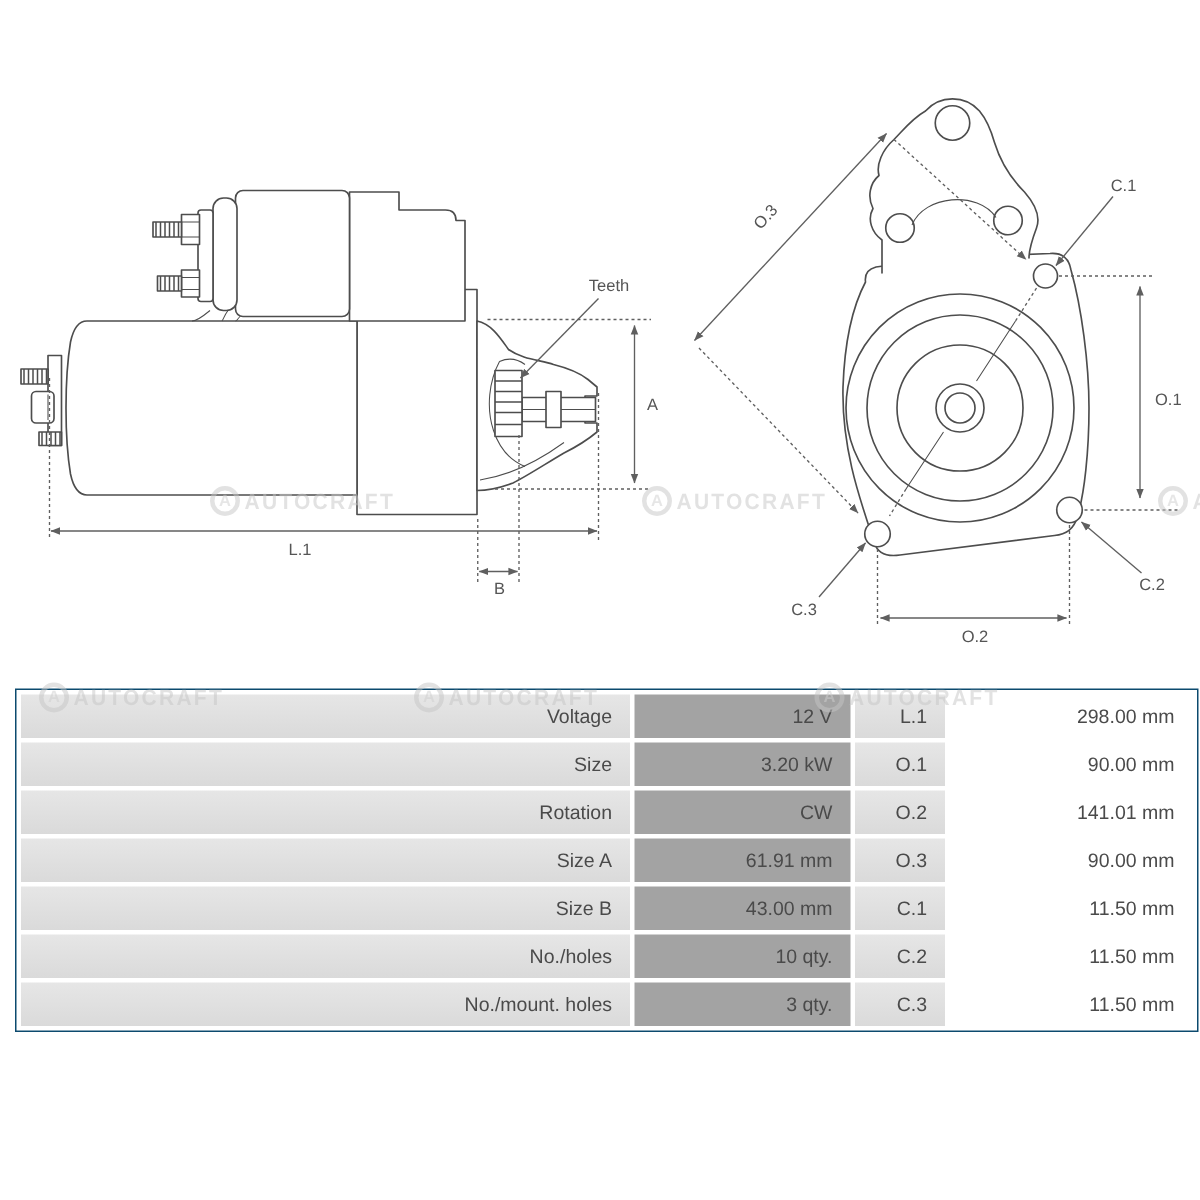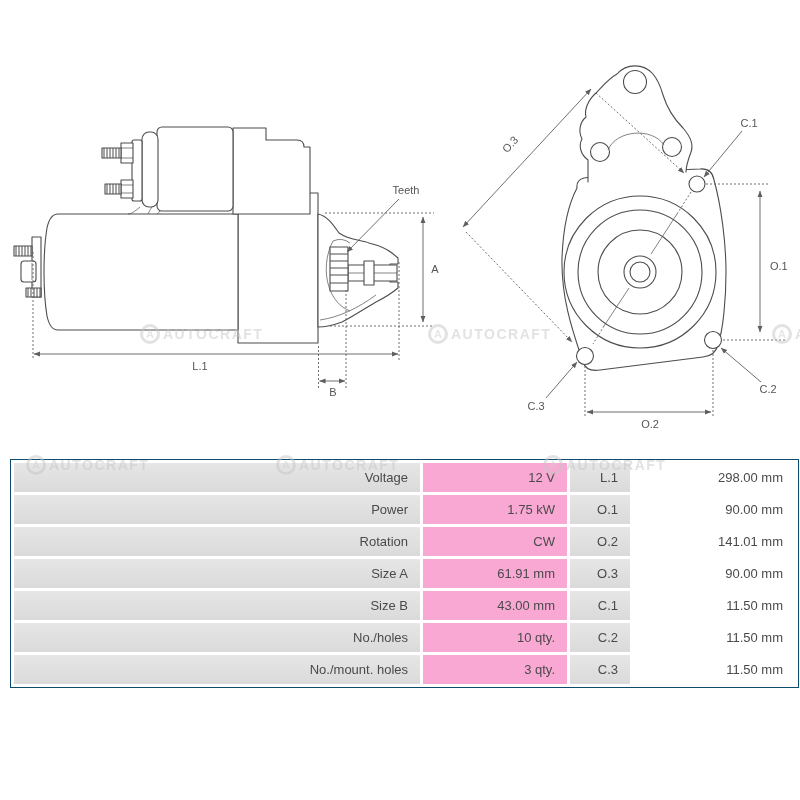--- a/index.html
+++ b/index.html
@@ -26,21 +26,21 @@
   .wm-text{font-size:14px;font-weight:bold;letter-spacing:1.5px;color:#c6c6c6;
       transform:scaleY(1.05);}
 
   
   .spec-wrap{position:absolute;left:10px;top:459px;z-index:2;}
   table.spec{border-collapse:separate;border-spacing:3px;background:#fff;
       border:1px solid #0c4a6e;}
   table.spec td{height:29px;padding:0 12px 0 4px;font-size:13px;color:#4a4a4a;
       text-align:right;vertical-align:middle;white-space:nowrap;}
   td.c-label{width:390px;background:linear-gradient(#e6e6e6,#dadada);padding-right:8px;}
-  td.c-val{width:128px;background:#f9a8d4;}
+  td.c-val{width:128px;background:#a3a3a3;}
   td.c-key{width:44px;background:linear-gradient(#e6e6e6,#dadada);padding-right:8px;}
   td.c-kval{width:146px;background:#fff;}
 </style>
 </head>
 <body>
 
 <div class="screen">
 
   <svg id="drawings" width="800" height="460" viewBox="0 0 800 460" xmlns="http://www.w3.org/2000/svg">
     <defs>
@@ -189,22 +189,22 @@
   <div class="spec-wrap">
     <table class="spec">
       <tbody>
         <tr>
           <td class="c-label">Voltage</td>
           <td class="c-val">12 V</td>
           <td class="c-key">L.1</td>
           <td class="c-kval">298.00 mm</td>
         </tr>
         <tr>
-          <td class="c-label">Power</td>
-          <td class="c-val">1.75 kW</td>
+          <td class="c-label">Size</td>
+          <td class="c-val">3.20 kW</td>
           <td class="c-key">O.1</td>
           <td class="c-kval">90.00 mm</td>
         </tr>
         <tr>
           <td class="c-label">Rotation</td>
           <td class="c-val">CW</td>
           <td class="c-key">O.2</td>
           <td class="c-kval">141.01 mm</td>
         </tr>
         <tr>

